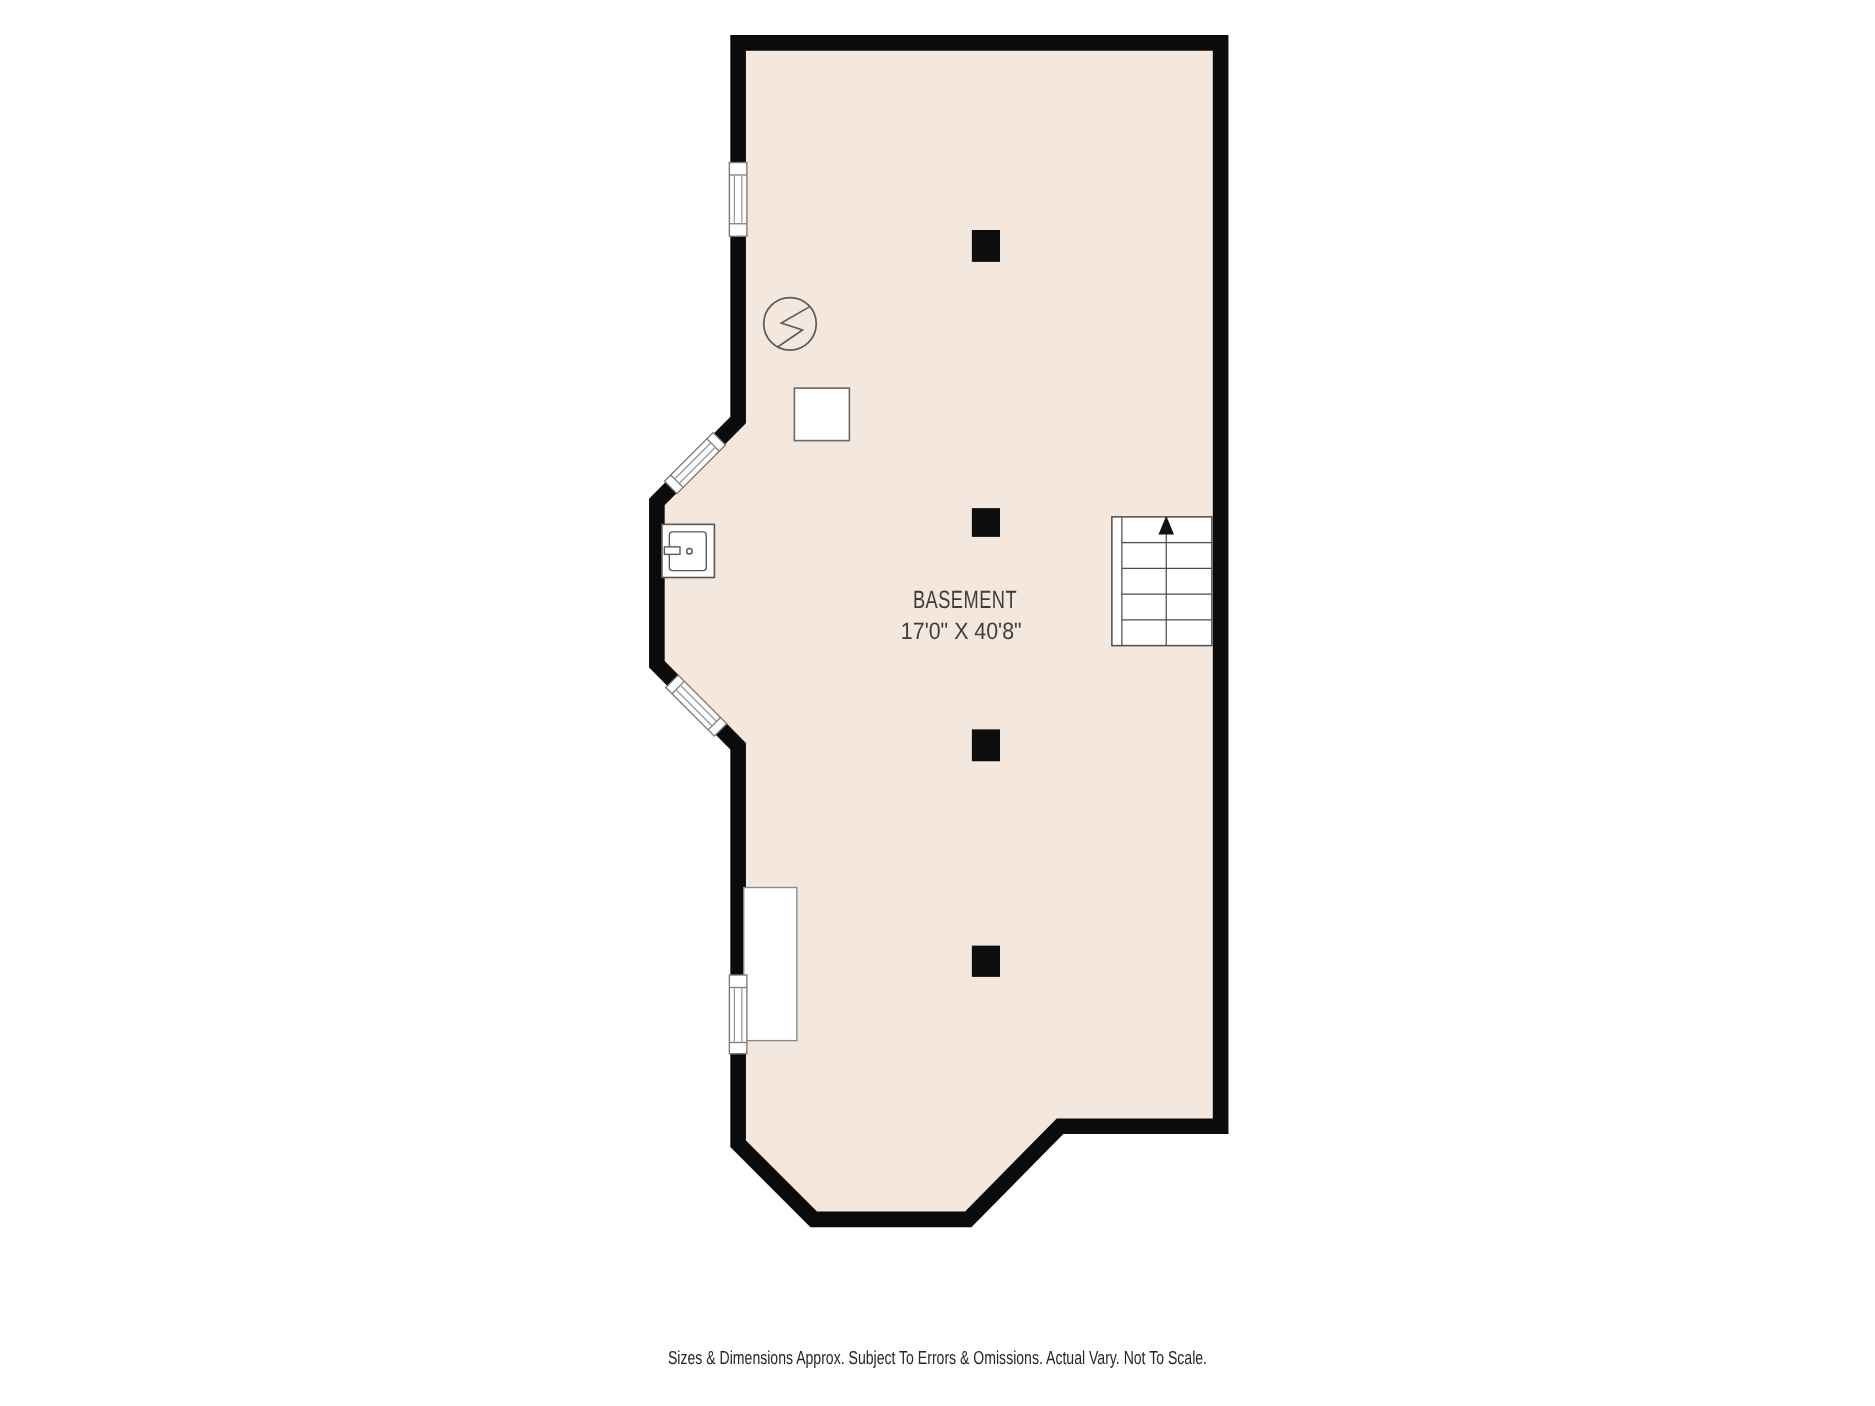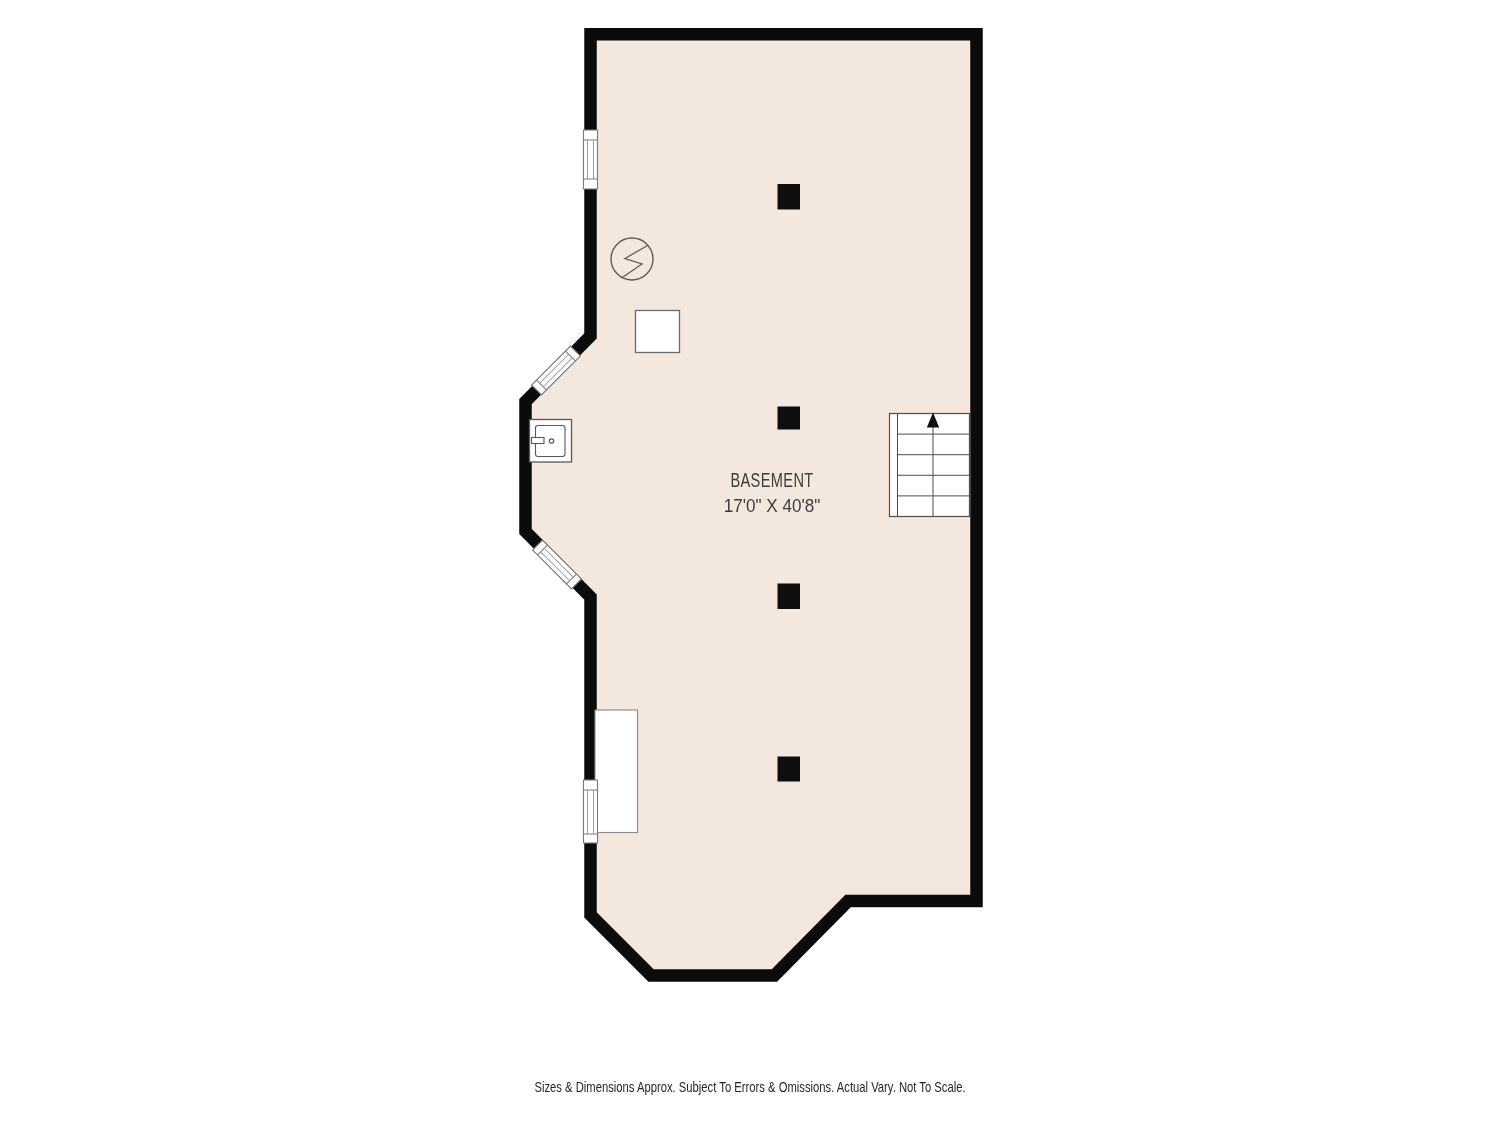--- a/index.html
+++ b/index.html
@@ -10,21 +10,20 @@
     background: #ffffff;
     font-family: "Liberation Sans", "DejaVu Sans", sans-serif;
     overflow: hidden;
   }
   .plan-svg { position: absolute; left: 0; top: 0; }
   .room-label {
     position: absolute;
     left: 772px;
     top: 468px;
     transform: translateX(-50%);
-    text-align: center;
     color: #3d3d3d;
   }
   .room-name {
     font-size: 20px;
     line-height: 25px;
     letter-spacing: 0.5px;
     white-space: nowrap;
     transform: scaleX(0.73);
     transform-origin: 50% 50%;
   }

